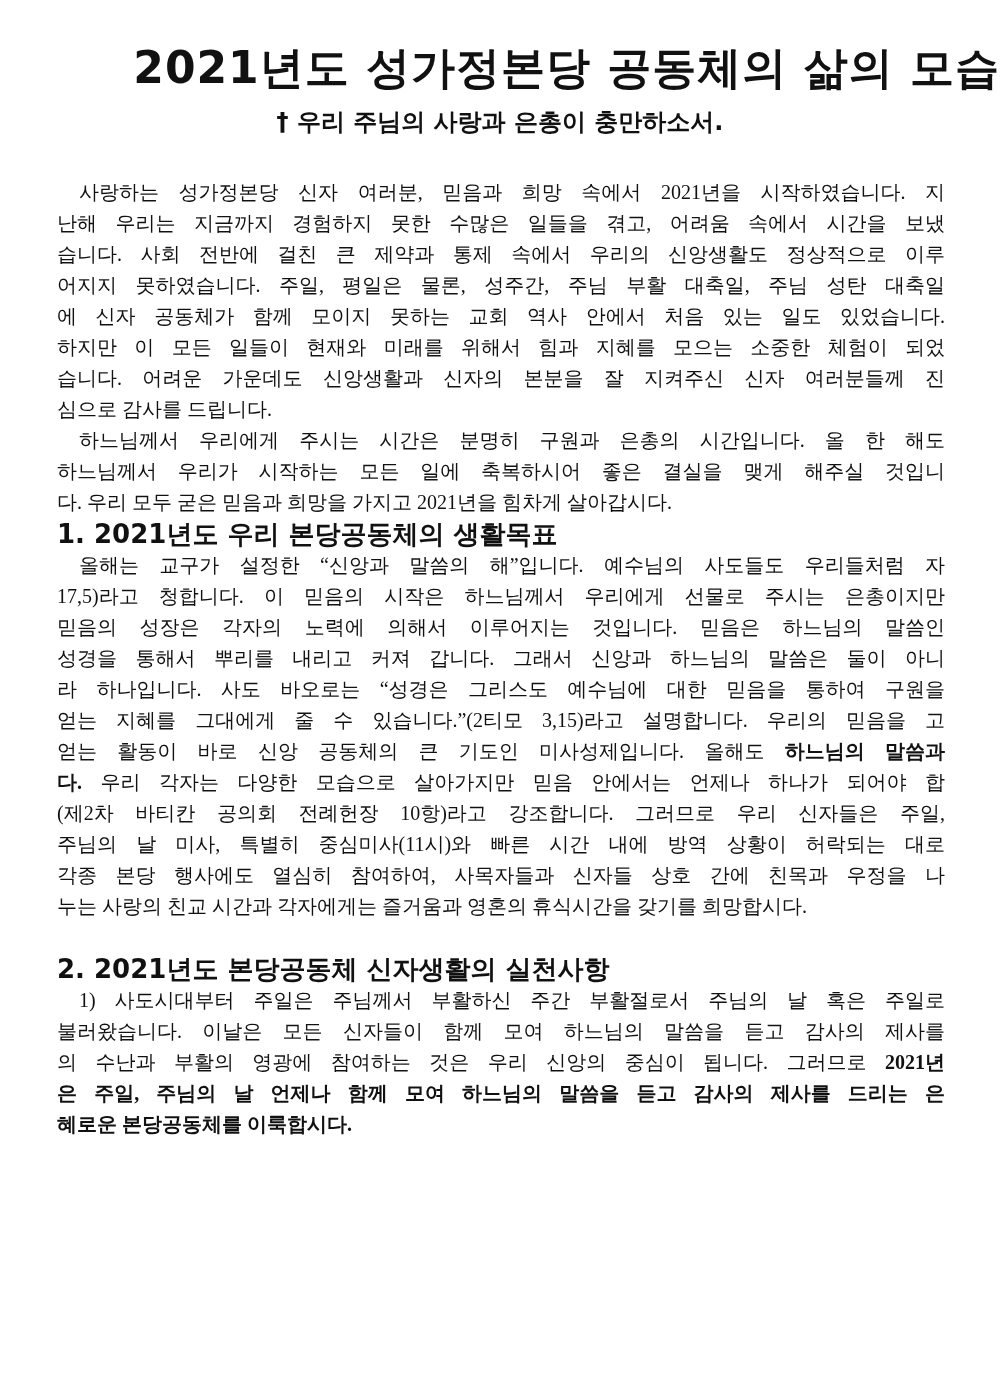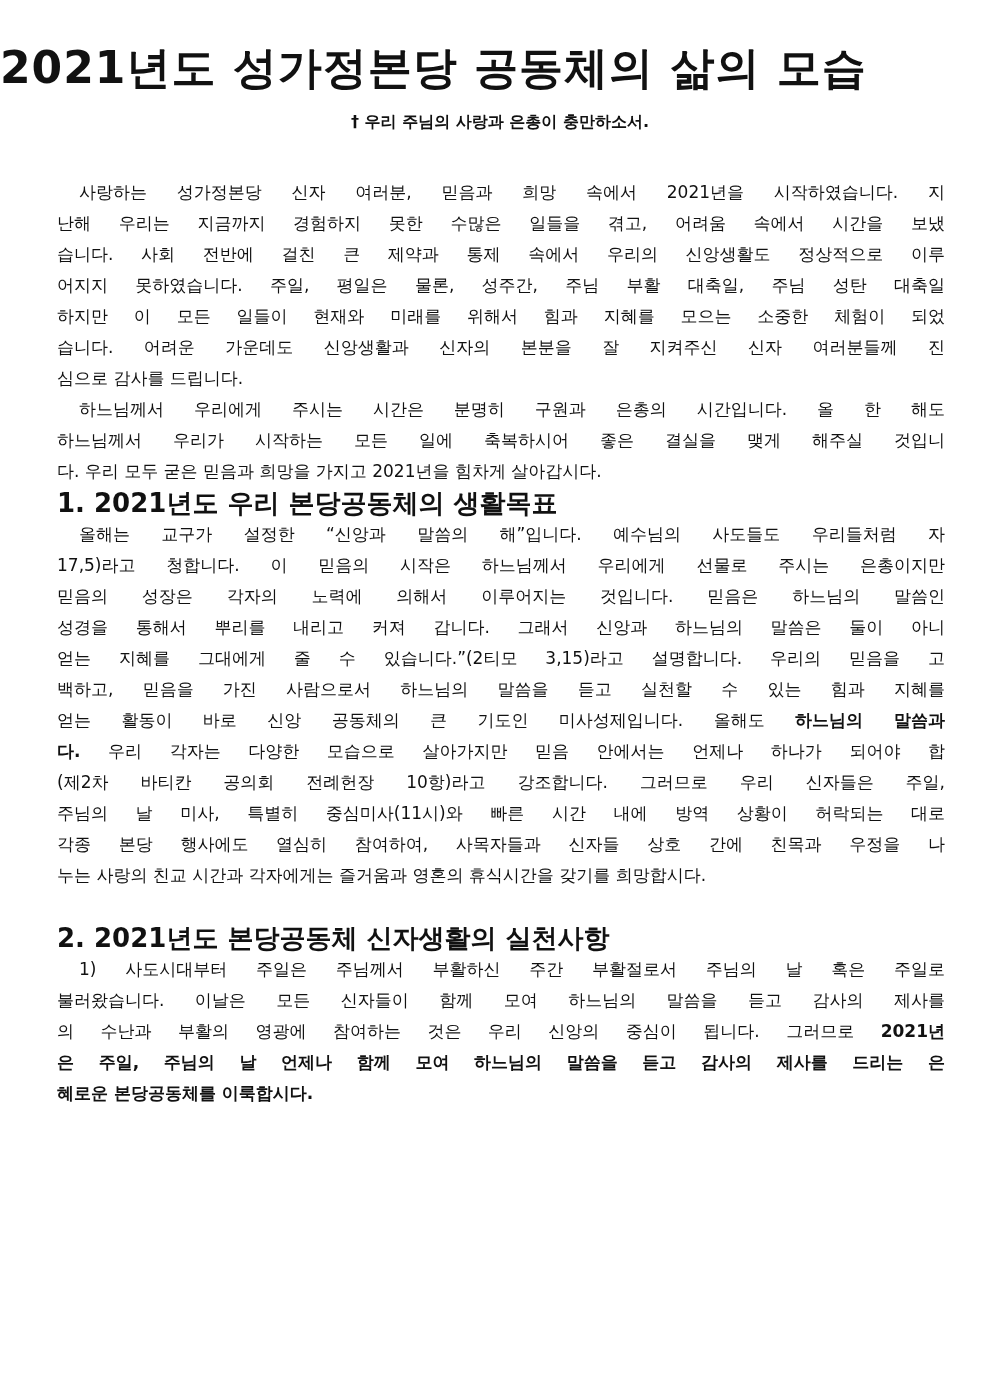--- a/index.html
+++ b/index.html
@@ -3,34 +3,34 @@
 <meta charset="utf-8">
 <style>
   html, body { margin: 0; padding: 0; background: #ffffff; }
   body {
     width: 1000px; height: 1384px; position: relative; overflow: hidden;
     font-family: "DejaVu Sans", "Liberation Sans", sans-serif;
     color: #111111;
   }
   .title {
     position: absolute; left: 0; top: 38px; width: 1000px;
-    text-align: left; font-weight: bold; font-size: 44px; line-height: 60px;
+    text-align: right; font-weight: bold; font-size: 44px; line-height: 60px;
     letter-spacing: 1px;
   }
   .subtitle {
     position: absolute; left: 0; top: 104px; width: 1000px;
-    text-align: center; font-weight: bold; font-size: 16px; line-height: 36px;
+    text-align: center; font-weight: bold; font-size: 24px; line-height: 36px;
   }
   .page {
     position: absolute; left: 57px; top: 177px; width: 888px;
   }
   .line {
-    display: block; height: 31px; line-height: 31px; font-size: 17px;
+    display: block; height: 31px; line-height: 31px; font-size: 20px;
     white-space: nowrap; overflow: hidden;
-    text-align: justify; text-align-last: justify;
+    text-align: justify; text-align-last: justify; font-family: Liberation Serif, serif;
   }
   .line.last { text-align-last: left; }
   .line.indent { padding-left: 22px; }
   .heading {
     display: block; height: 32px; line-height: 32px; font-size: 26px;
     font-weight: bold; white-space: nowrap;
   }
   .spacer { display: block; height: 31px; }
   b { font-weight: bold; }
 </style>
@@ -40,39 +40,40 @@
 <div class="title">2021년도 성가정본당 공동체의 삶의 모습</div>
 <div class="subtitle">† 우리 주님의 사랑과 은총이 충만하소서.</div>
 
 <div class="page">
 
   <div>
     <span class="line indent">사랑하는 성가정본당 신자 여러분, 믿음과 희망 속에서 2021년을 시작하였습니다. 지</span>
     <span class="line">난해 우리는 지금까지 경험하지 못한 수많은 일들을 겪고, 어려움 속에서 시간을 보냈</span>
     <span class="line">습니다. 사회 전반에 걸친 큰 제약과 통제 속에서 우리의 신앙생활도 정상적으로 이루</span>
     <span class="line">어지지 못하였습니다. 주일, 평일은 물론, 성주간, 주님 부활 대축일, 주님 성탄 대축일</span>
+    <span class="line">에 신자 공동체가 함께 모이지 못하는 교회 역사 안에서 처음 있는 일도 있었습니다.</span>
     <span class="line">하지만 이 모든 일들이 현재와 미래를 위해서 힘과 지혜를 모으는 소중한 체험이 되었</span>
     <span class="line">습니다. 어려운 가운데도 신앙생활과 신자의 본분을 잘 지켜주신 신자 여러분들께 진</span>
     <span class="line last">심으로 감사를 드립니다.</span>
   </div>
 
   <div>
     <span class="line indent">하느님께서 우리에게 주시는 시간은 분명히 구원과 은총의 시간입니다. 올 한 해도</span>
     <span class="line">하느님께서 우리가 시작하는 모든 일에 축복하시어 좋은 결실을 맺게 해주실 것입니</span>
     <span class="line last">다. 우리 모두 굳은 믿음과 희망을 가지고 2021년을 힘차게 살아갑시다.</span>
   </div>
 
   <div>
     <span class="heading">1. 2021년도 우리 본당공동체의 생활목표</span>
     <span class="line indent">올해는 교구가 설정한 “신앙과 말씀의 해”입니다. 예수님의 사도들도 우리들처럼 자</span>
     <span class="line">17,5)라고 청합니다. 이 믿음의 시작은 하느님께서 우리에게 선물로 주시는 은총이지만</span>
     <span class="line">믿음의 성장은 각자의 노력에 의해서 이루어지는 것입니다. 믿음은 하느님의 말씀인</span>
     <span class="line">성경을 통해서 뿌리를 내리고 커져 갑니다. 그래서 신앙과 하느님의 말씀은 둘이 아니</span>
+    <span class="line">라 하나입니다. 사도 바오로는 “성경은 그리스도 예수님에 대한 믿음을 통하여 구원을</span>
     <span class="line">얻는 지혜를 그대에게 줄 수 있습니다.”(2티모 3,15)라고 설명합니다. 우리의 믿음을 고</span>
-    <span class="line">백하고, 믿음을 가진 사람으로서 하느님의 말씀을 듣고 실천할 수 있는 힘과 지혜를</span>
     <span class="line"><span>얻는 활동이 바로 신앙 공동체의 큰 기도인 미사성제입니다. 올해도 </span><b>하느님의 말씀과</b></span>
     <span class="line"><b>다.</b><span> 우리 각자는 다양한 모습으로 살아가지만 믿음 안에서는 언제나 하나가 되어야 합</span></span>
     <span class="line">(제2차 바티칸 공의회 전례헌장 10항)라고 강조합니다. 그러므로 우리 신자들은 주일,</span>
     <span class="line">주님의 날 미사, 특별히 중심미사(11시)와 빠른 시간 내에 방역 상황이 허락되는 대로</span>
     <span class="line">각종 본당 행사에도 열심히 참여하여, 사목자들과 신자들 상호 간에 친목과 우정을 나</span>
     <span class="line last">누는 사랑의 친교 시간과 각자에게는 즐거움과 영혼의 휴식시간을 갖기를 희망합시다.</span>
   </div>
 
   <span class="spacer"></span>
 

